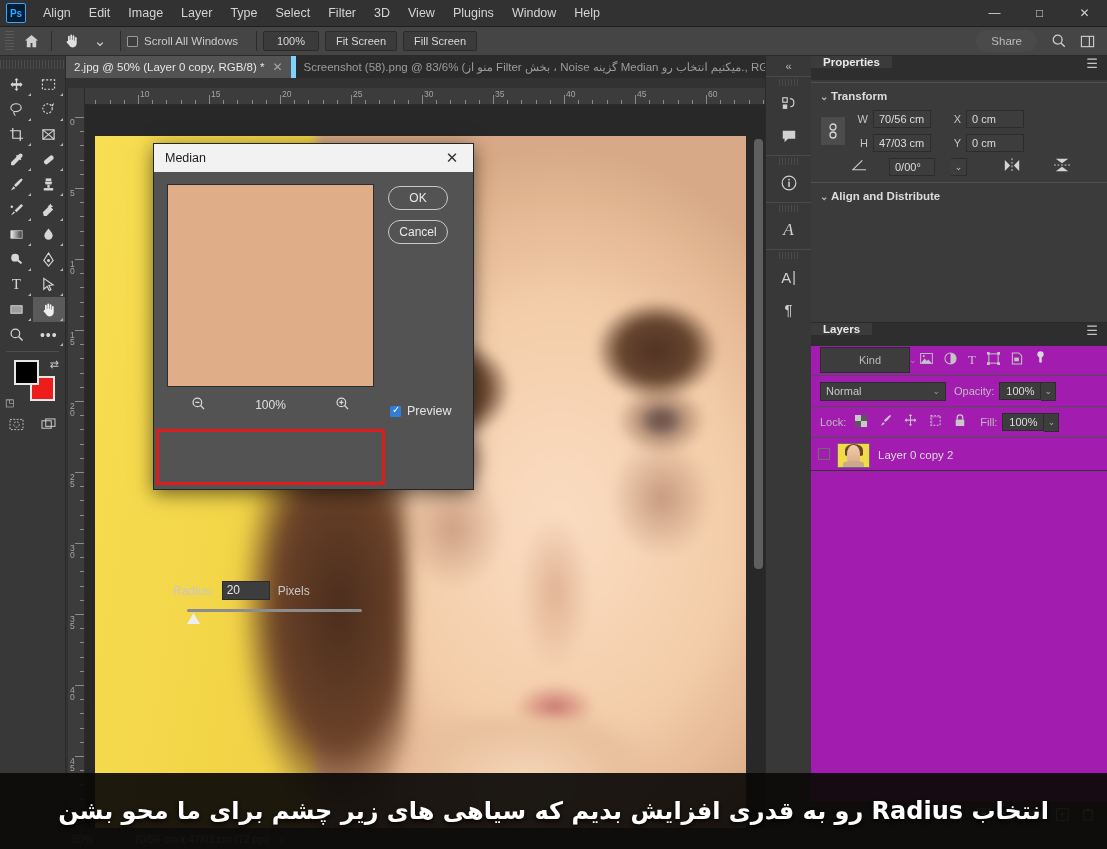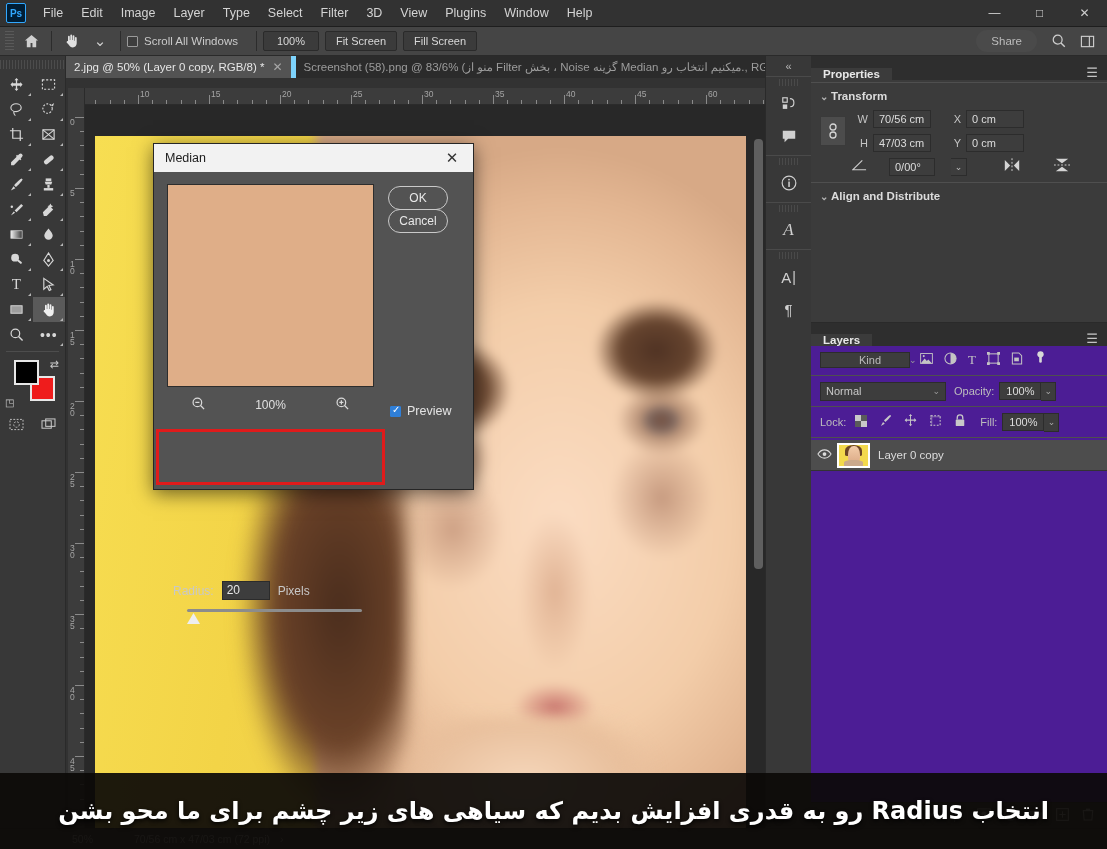--- a/index.html
+++ b/index.html
@@ -111,21 +111,21 @@
   #md-thumb{position:absolute;left:33px;top:469px;width:13px;height:11px;
      background:#eee;clip-path:polygon(50% 0,100% 100%,0 100%);}
   
   #dockstrip{position:absolute;right:296px;top:56px;width:46px;bottom:21px;background:#383838;border-left:1px solid #2a2a2a;}
   #collapse{height:20px;display:flex;align-items:center;justify-content:center;color:#b8b8b8;font-size:11px;}
   .dgrp{border-top:1px solid #4a4a4a;padding-bottom:3px;}
   .dgrip{height:7px;background:repeating-linear-gradient(to right,#6a6a6a 0 1px,transparent 1px 3px);opacity:.35;margin:2px 13px;}
   .dico{height:32px;display:flex;align-items:center;justify-content:center;color:#d0d0d0;font-size:15px;}
   
   #rightpanels{position:absolute;right:0;top:56px;width:296px;bottom:21px;background:#3b3b3b;}
-  .ptabbar{height:24px;background:#2e2e2e;display:flex;align-items:flex-end;}
+  .ptabbar{height:24px;background:#2e2e2e;display:flex;align-items:flex-start;}
   .ptab{display:flex;align-items:center;padding:0 12px;font-size:11.5px;color:#a0a0a0;}
   .ptab.active{background:#3b3b3b;color:#e8e8e8;font-weight:bold;}
   .pmenu{margin-left:auto;display:flex;align-items:center;padding:0 9px;color:#c4c4c4;font-size:13px;}
   .prow{display:flex;align-items:center;height:26px;padding:0 9px;}
   .pfield{background:#3d3d3d;border:1px solid #2c2c2c;color:#ddd;font-size:11px;height:18px;line-height:16px;padding:0 5px;}
   .psep{height:1px;background:#4f4f4f;margin:2px 0;}
   .psect{display:flex;align-items:center;height:22px;padding:0 9px;font-size:11.5px;font-weight:bold;color:#dcdcdc;}
   .chev{display:inline-block;width:11px;color:#b6b6b6;font-size:10px;}
   
   #layersHdr{border-top:1px solid #2a2a2a;}
@@ -153,21 +153,21 @@
   #caption{position:absolute;left:0;right:0;bottom:0;height:76px;background:rgba(12,10,8,.93);
            display:flex;align-items:center;justify-content:center;}
   #caption-text{color:#fff;font-size:24px;font-weight:bold;direction:rtl;white-space:nowrap;
                 text-shadow:0 2px 4px rgba(0,0,0,.9);font-family:"DejaVu Sans",sans-serif;}
 </style>
 </head>
 <body>
 
 <div id="menubar">
   <div id="ps-logo">Ps</div>
-  <div class="menu-item">File</div>
+  <div class="menu-item">Align</div>
   <div class="menu-item">Edit</div>
   <div class="menu-item">Image</div>
   <div class="menu-item">Layer</div>
   <div class="menu-item">Type</div>
   <div class="menu-item">Select</div>
   <div class="menu-item">Filter</div>
   <div class="menu-item">3D</div>
   <div class="menu-item">View</div>
   <div class="menu-item">Plugins</div>
   <div class="menu-item">Window</div>
@@ -573,21 +573,21 @@
     <span class="zbtn">
       <svg width="15" height="15" viewBox="0 0 16 16">
           <circle cx="6.8" cy="6.8" r="4.6" fill="none" stroke="#dadada" stroke-width="1.3"></circle>
           <line x1="4.6" y1="6.8" x2="9" y2="6.8" stroke="#dadada" stroke-width="1.3"></line>
           <line x1="6.8" y1="4.6" x2="6.8" y2="9" stroke="#dadada" stroke-width="1.3"></line>
           <line x1="10.2" y1="10.2" x2="14" y2="14" stroke="#dadada" stroke-width="1.4"></line>
         </svg>
     </span>
   </div>
   <div class="rndbtn" style="left:234px;top:42px">OK</div>
-  <div class="rndbtn" style="left:234px;top:65px">Cancel</div>
+  <div class="rndbtn" style="left:234px;top:76px">Cancel</div>
   <div id="md-prevchk">
     <span class="chk on"></span>
     <span>Preview</span>
   </div>
 
   <div id="redbox"></div>
   <div id="md-radlbl" style="position:absolute;left:19px;top:437px;display:flex;align-items:center;gap:8px;">
     <span>Radius:</span>
     <span id="md-input">20</span>
     <span>Pixels</span>
@@ -695,28 +695,28 @@
         </svg>
     </span>
   </div>
   <div class="psep"></div>
 
   <div class="psect">
     <span class="chev">⌄</span>
     <span>Align and Distribute</span>
   </div>
 
-  <div style="position:absolute;left:0;right:0;top:266px;bottom:0;background:#4c1d95;">
+  <div style="position:absolute;left:0;right:0;top:266px;bottom:0;background:#a21caf;">
     <div class="ptabbar" id="layersHdr">
       <div class="ptab active">Layers</div>
       <div class="pmenu">☰</div>
     </div>
 
     <div class="prow" style="height:27px">
-      <span style="display:flex;align-items:center;width:90px;height:16px;background:#3d3d3d;border:1px solid #2c2c2c;padding:0 5px;gap:28px;">
+      <span style="display:flex;align-items:center;width:90px;height:26px;background:#3d3d3d;border:1px solid #2c2c2c;padding:0 5px;gap:28px;">
         <svg width="11" height="11" viewBox="0 0 12 12" style="margin-right:5px">
             <circle cx="5" cy="5" r="3.4" fill="none" stroke="#b5b5b5" stroke-width="1.1"></circle>
             <line x1="7.6" y1="7.6" x2="11" y2="11" stroke="#b5b5b5" stroke-width="1.2"></line>
           </svg>
         <span style="font-size:11px;color:#bbb;flex:1">Kind</span>
         <span style="font-size:9px;color:#9a9a9a">⌄</span>
       </span>
       <span style="margin-left:10px;display:flex;gap:11px;align-items:center;">
         <span><svg width="13" height="11" viewBox="0 0 14 12">
               <rect x=".6" y=".6" width="12.8" height="10.8" fill="none" stroke="#c4c4c4" stroke-width="1"></rect>
@@ -783,33 +783,28 @@
               <rect x="1.4" y="6" width="9.2" height="7" rx="1" fill="#c8c8c8"></rect>
             </svg></span>
       </span>
       <span style="margin-left:14px;font-size:11px;color:#bdbdbd">Fill:</span>
       <span class="pfield" style="width:42px;margin-left:5px;text-align:center">100%</span>
       <span style="width:15px;height:19px;background:#3d3d3d;border:1px solid #2c2c2c;border-left:none;font-size:9px;display:inline-flex;align-items:center;justify-content:center;color:#aaa">⌄</span>
     </div>
     <div class="psep"></div>
 
     <div>
-      <div class="lrow sel">
-        <span class="eye">
-          <svg width="15" height="10" viewBox="0 0 16 10">
-              <path d="M8 .6C3.8.6 1 5 1 5s2.8 4.4 7 4.4S15 5 15 5 12.2.6 8 .6z" fill="none" stroke="#dcdcdc" stroke-width="1.1"></path>
-              <circle cx="8" cy="5" r="2" fill="#dcdcdc"></circle>
-            </svg>
-        </span>
-        <span class="thumb sel">
+      <div class="lrow">
+        <span class="eye"><span class="eyebox"></span></span>
+        <span class="thumb">
             <i class="h"></i>
             <i class="f"></i>
             <i class="b"></i>
           </span>
-        <span class="lname">Layer 0 copy</span>
+        <span class="lname">Layer 0 copy 2</span>
       </div>
     </div>
 
     <div id="layerbottom">
       <span class="lbico"><svg width="14" height="10" viewBox="0 0 16 10">
             <rect x=".7" y="2" width="6" height="5.6" rx="2.8" fill="none" stroke="#bdbdbd" stroke-width="1.2"></rect>
             <rect x="9.3" y="2" width="6" height="5.6" rx="2.8" fill="none" stroke="#bdbdbd" stroke-width="1.2"></rect>
             <line x1="5.6" y1="4.8" x2="10.4" y2="4.8" stroke="#bdbdbd" stroke-width="1.2"></line>
           </svg></span>
       <span class="lbico" style="font-family:'Liberation Serif',serif;font-style:italic">fx</span>

